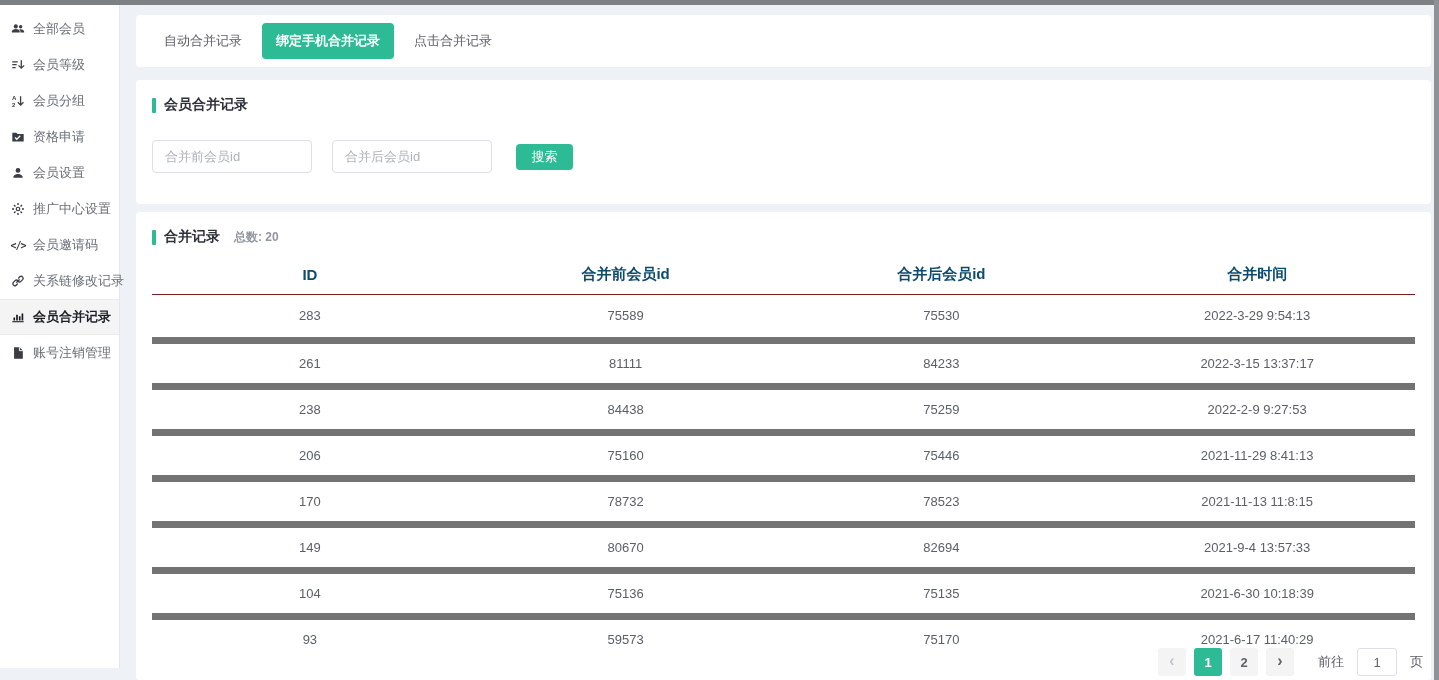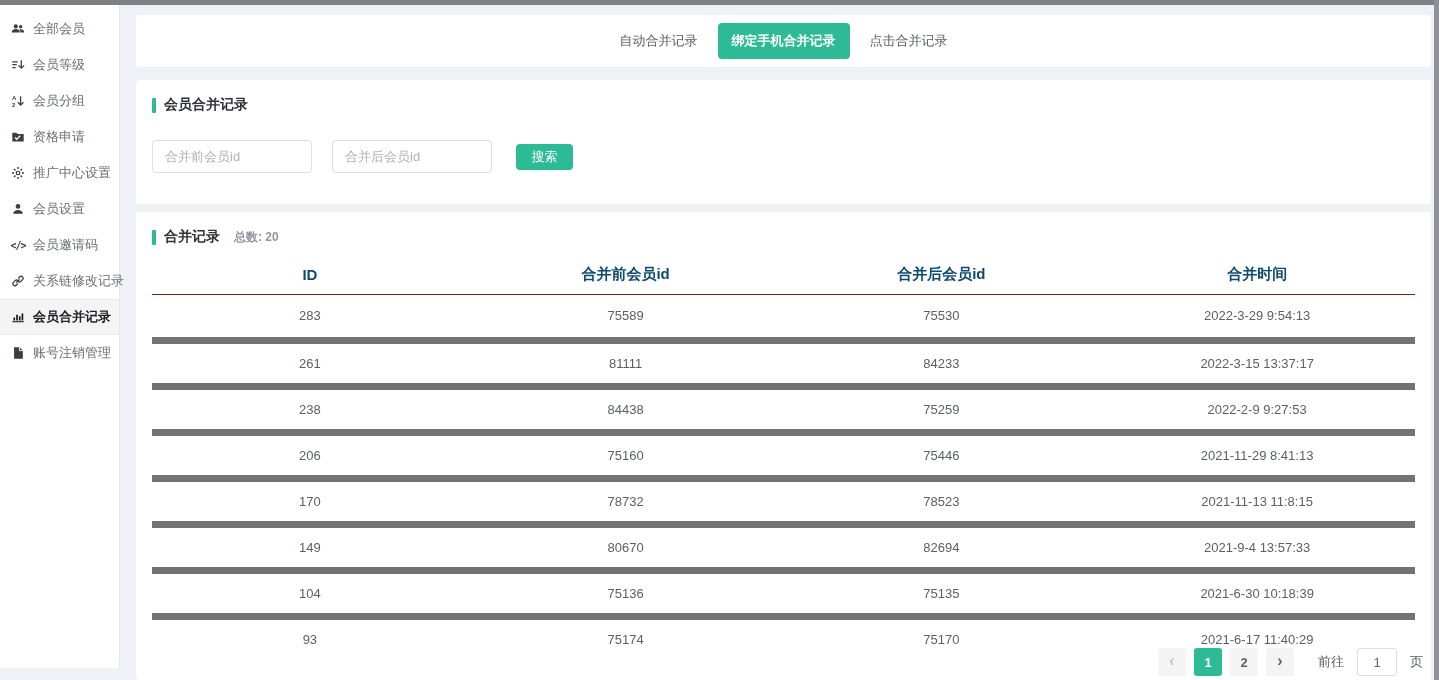--- a/index.html
+++ b/index.html
@@ -18,21 +18,21 @@
                         color:#3a3d44; flex:0 0 16px; }
   .menu-item.active { background:#f4f4f5; color:#1c1f24; font-weight:bold;
                       border-top:1px solid #ebebee; border-bottom:1px solid #ebebee; }
   .menu-item.active .mi-icon { color:#16181c; }
   .code-ic { font-family:"DejaVu Sans Mono","Liberation Mono",monospace; font-size:10px; font-weight:bold; letter-spacing:-1px; }
 
   
   .main { position:absolute; left:136px; right:8px; top:5px; bottom:0; }
   .card { background:#fff; border-radius:4px; }
 
-  .tabs-card { margin-top:10px; height:52px; display:flex; align-items:center; padding:0 14px; gap:6px;justify-content:center; }
+  .tabs-card { margin-top:10px; height:52px; display:flex; align-items:center; padding:0 14px; gap:6px; }
   .tab { font-size:13px; color:#5c6066; padding:9px 14px; cursor:pointer; border-radius:4px; }
   .tab.active { background:var(--accent); color:#fff; font-weight:bold; }
 
   .search-card { margin-top:13px; height:124px; padding:16px 16px; }
   .sec-title { display:flex; align-items:center; gap:8px; font-size:14px; font-weight:bold; color:#2e3138; }
   .green-bar { width:4px; height:15px; background:var(--accent); border-radius:1px; display:inline-block; }
   .total { font-size:12px; font-weight:bold; color:#9296a0; margin-left:6px; }
   .form-row { margin-top:26px; display:flex; align-items:center; gap:20px; }
   .txt-input { width:160px; height:33px; border:1px solid #dcdfe6; border-radius:4px; padding:0 12px;
                font-size:13px; color:#606266; outline:none; }
@@ -100,34 +100,34 @@
       <svg viewBox="0 0 16 16" width="14" height="14" fill="currentColor">
           <path d="M1.5 3h4.6L7.6 4.5h6.9V13H1.5z"></path>
           <path d="M4.6 8.6l2 2 4-4" fill="none" stroke="#fff" stroke-width="1.5"></path>
         </svg>
     </span>
     <span>资格申请</span>
   </div>
   <div class="menu-item">
     <span class="mi-icon">
       <svg viewBox="0 0 16 16" width="14" height="14" fill="currentColor">
+          <circle cx="8" cy="5" r="2.7"></circle>
+          <path d="M8 9c-3 0-5.3 1.6-5.3 3.6v.9h10.6v-.9C13.3 10.6 11 9 8 9z"></path>
+        </svg>
+    </span>
+    <span>会员设置</span>
+  </div>
+  <div class="menu-item">
+    <span class="mi-icon">
+      <svg viewBox="0 0 16 16" width="14" height="14" fill="currentColor">
           <path d="M8 5.3A2.7 2.7 0 1 0 8 10.7 2.7 2.7 0 0 0 8 5.3zm0 1.4a1.3 1.3 0 1 1 0 2.6 1.3 1.3 0 0 1 0-2.6z"></path>
           <path d="M7.2 1.2h1.6v2.3H7.2zM7.2 12.5h1.6v2.3H7.2zM1.2 7.2h2.3v1.6H1.2zM12.5 7.2h2.3v1.6h-2.3zM2.9 4l1.1-1.1 1.7 1.6-1.2 1.1zM10.3 11.4l1.1-1.1 1.7 1.6-1.1 1.2zM12 2.9l1.1 1.1-1.6 1.7-1.2-1.2zM4.6 10.3l1.1 1.1L4 13.1 2.9 12z"></path>
         </svg>
     </span>
     <span>推广中心设置</span>
-  </div>
-  <div class="menu-item">
-    <span class="mi-icon">
-      <svg viewBox="0 0 16 16" width="14" height="14" fill="currentColor">
-          <circle cx="8" cy="5" r="2.7"></circle>
-          <path d="M8 9c-3 0-5.3 1.6-5.3 3.6v.9h10.6v-.9C13.3 10.6 11 9 8 9z"></path>
-        </svg>
-    </span>
-    <span>会员设置</span>
   </div>
   <div class="menu-item">
     <span class="mi-icon">
         <span class="code-ic">&lt;/&gt;</span>
       </span>
     <span>会员邀请码</span>
   </div>
   <div class="menu-item">
     <span class="mi-icon">
       <svg viewBox="0 0 16 16" width="14" height="14" fill="none" stroke="currentColor" stroke-width="1.5" stroke-linecap="round">
@@ -232,21 +232,21 @@
           <td>2021-9-4 13:57:33</td>
         </tr>
         <tr>
           <td>104</td>
           <td>75136</td>
           <td>75135</td>
           <td>2021-6-30 10:18:39</td>
         </tr>
         <tr>
           <td>93</td>
-          <td>75174</td>
+          <td>59573</td>
           <td>75170</td>
           <td>2021-6-17 11:40:29</td>
         </tr>
       </tbody>
     </table>
 
     <div class="pager-bar">
       <button class="pg-btn arrow disabled">‹</button>
       <button class="pg-btn active">1</button>
       <button class="pg-btn">2</button>

